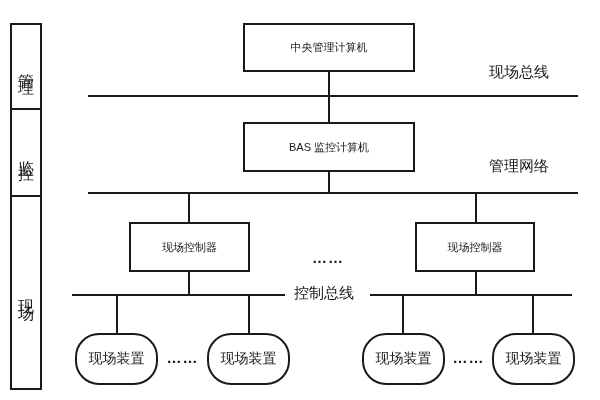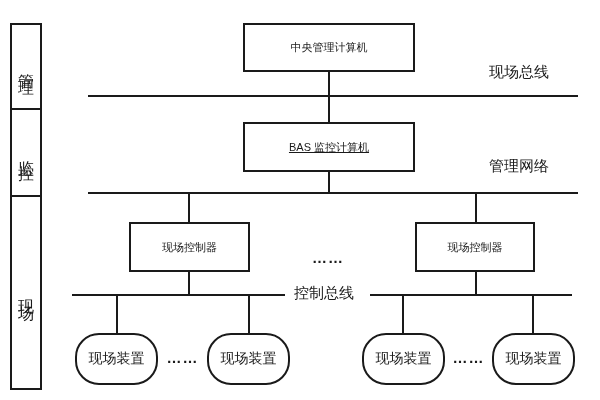--- a/index.html
+++ b/index.html
@@ -46,21 +46,21 @@
     border: 2px solid #1a1a1a;
     box-sizing: border-box;
     background: #ffffff;
     display: flex;
     align-items: center;
     justify-content: center;
     font-size: 11px;
     white-space: nowrap;
   }
   .node-central    { left: 243px; top: 23px;  width: 172px; height: 49px; }
-  .node-bas        { left: 243px; top: 122px; width: 172px; height: 50px; text-decoration: underline; }
+  .node-bas        { left: 243px; top: 122px; width: 172px; height: 50px; }
   .node-ctrl-left  { left: 129px; top: 222px; width: 121px; height: 50px; }
   .node-ctrl-right { left: 415px; top: 222px; width: 120px; height: 50px; }
   .node-device     { top: 333px; width: 83px; height: 52px; font-size: 14px; border-radius: 24px; }
   .node-dev1 { left: 75px; }
   .node-dev2 { left: 207px; }
   .node-dev3 { left: 362px; }
   .node-dev4 { left: 492px; }
   
   .hline { position: absolute; height: 2px; background: #1a1a1a; }
   .vline { position: absolute; width: 2px;  background: #1a1a1a; }

